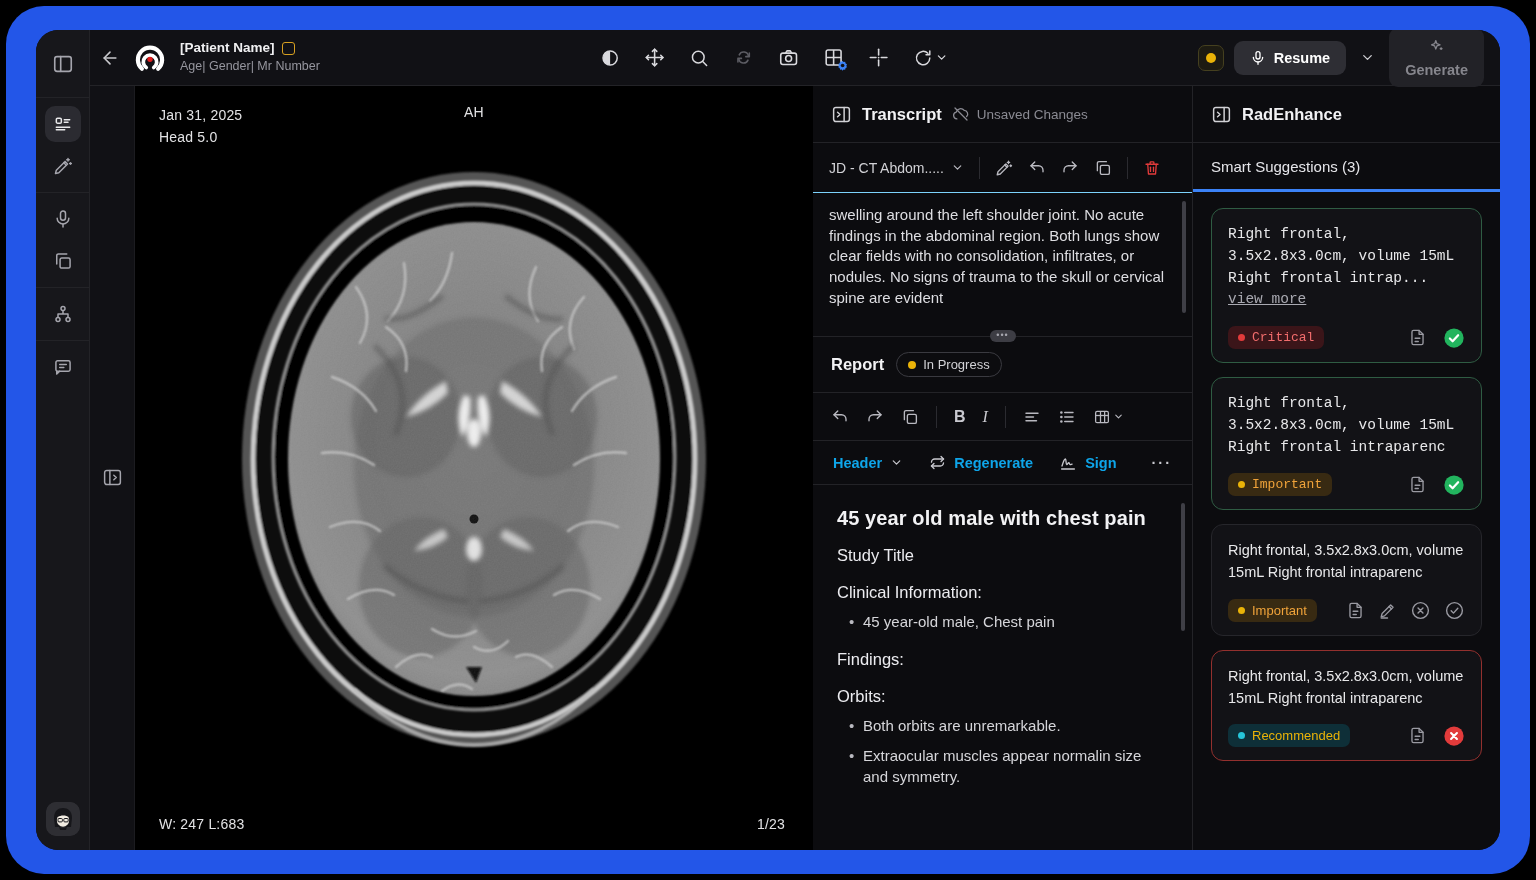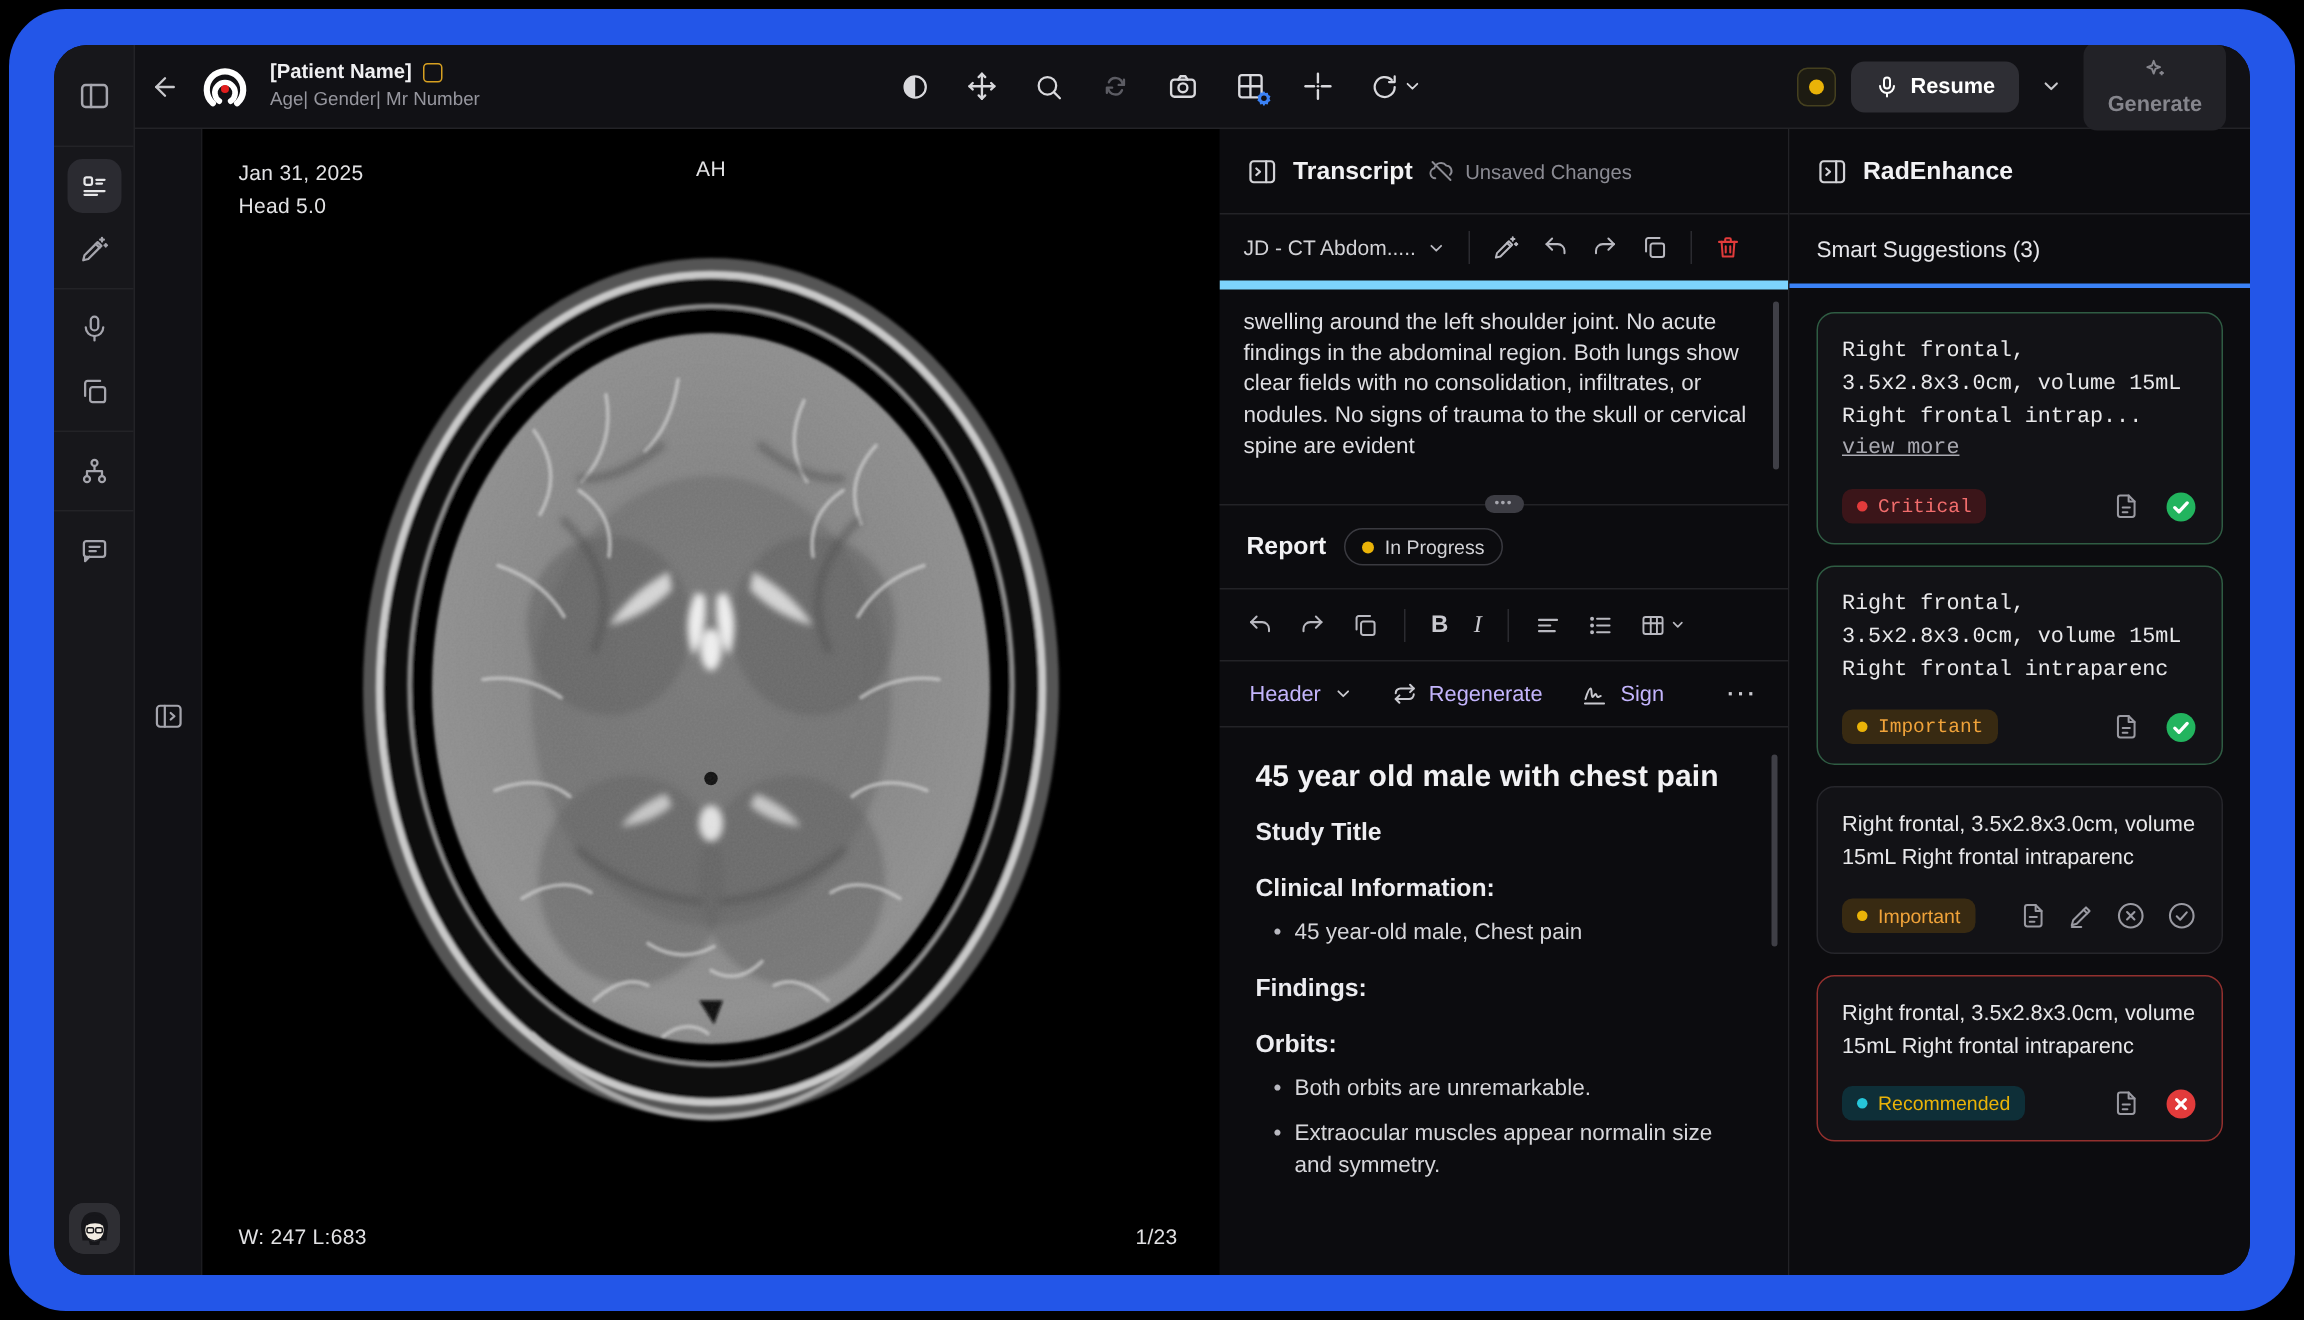--- a/index.html
+++ b/index.html
@@ -52,40 +52,40 @@
   .ov-tc { top:18px; left:50%; transform:translateX(-50%); }
   .ov-bl { left:24px; bottom:18px; }
   .ov-br { right:28px; bottom:18px; }
   .mri { position:absolute; left:50%; top:49%; transform:translate(-50%,-50%); }
 
   
   .mid { width:380px; flex:none; border-right:1px solid #232327; background:#0c0c0f; display:flex; flex-direction:column; min-height:0; }
   .panel-head { height:57px; flex:none; display:flex; align-items:center; gap:10px; padding:0 18px; border-bottom:1px solid #232327; }
   .panel-title { font-size:16.5px; font-weight:700; color:#f2f2f4; }
   .unsaved { display:flex; align-items:center; gap:7px; color:#8b8b93; font-size:13.5px; }
-  .t-toolbar { height:50px; flex:none; display:flex; align-items:center; gap:15px; padding:0 16px; border-bottom:6px solid #7dd3fc; }
+  .t-toolbar { height:50px; flex:none; display:flex; align-items:center; gap:15px; padding:0 16px; border-bottom:1px solid #7dd3fc; }
   .select { display:flex; align-items:center; gap:7px; font-size:14px; color:#d2d2d6; cursor:pointer; white-space:nowrap; }
   .vsep { width:1px; height:22px; background:#2b2b30; flex:none; }
   .ticon { color:#b9b9c0; cursor:pointer; display:flex; }
   .ticon.red { color:#e23b3b; }
   .t-body { height:143px; flex:none; position:relative; padding:12px 26px 0 16px; font-size:15px; line-height:1.38; color:#dedee2; }
   .sbar { position:absolute; width:4px; border-radius:2px; background:#3f3f46; }
   .r-head { height:56px; flex:none; display:flex; align-items:center; gap:12px; padding:0 18px; border-top:1px solid #232327; position:relative; }
   .drag-handle { position:absolute; top:-7px; left:50%; transform:translateX(-50%); width:26px; height:12px; border-radius:6px; background:#3d3d44; color:#a6a6ae; font-size:9px; line-height:10px; text-align:center; letter-spacing:1px; cursor:ns-resize; }
   .status-pill { display:flex; align-items:center; gap:7px; border:1px solid #3a3a40; border-radius:999px; padding:4px 11px; font-size:13px; color:#d2d2d6; }
   .status-pill i { width:8px; height:8px; border-radius:50%; background:#eab308; }
   .fmt-toolbar { height:49px; flex:none; display:flex; align-items:center; gap:17px; padding:0 18px; border-top:1px solid #232327; border-bottom:1px solid #232327; }
   .fmt-b { font-size:16px; font-weight:700; color:#c9c9cf; cursor:pointer; }
   .fmt-i { font-size:16px; font-style:italic; font-family:"Liberation Serif",serif; color:#c9c9cf; cursor:pointer; }
   .action-row { height:44px; flex:none; display:flex; align-items:center; padding:0 20px; border-bottom:1px solid #232327; gap:26px; }
-  .act { display:flex; align-items:center; gap:8px; font-size:14.5px; color:#c4b5fd; cursor:pointer; white-space:nowrap; }
+  .act { display:flex; align-items:center; gap:8px; font-size:14.5px; color:#0ea5e9; cursor:pointer; white-space:nowrap;font-weight:bold; }
   .act.more { margin-left:auto; color:#c9c9cf; letter-spacing:2px; font-weight:700; }
   .r-content { flex:1; position:relative; overflow:hidden; padding:22px 30px 0 24px; }
   .r-content h1 { font-size:20px; font-weight:700; color:#f2f2f4; margin-bottom:16px; letter-spacing:.1px; }
-  .r-content h2 { font-size:16.5px; font-weight:700; color:#ececf0; margin:18px 0 9px; }
+  .r-content h2 { font-size:16.5px; font-weight:400; color:#ececf0; margin:18px 0 9px; }
   .r-gray { font-size:15px; color:#9ba1a9; margin-bottom:6px; }
   .r-content ul { list-style:none; padding-left:12px; }
   .r-content li { font-size:15px; color:#d6d6da; margin:9px 0; padding-left:14px; position:relative; line-height:1.4; }
   .r-content li::before { content:"•"; position:absolute; left:0; color:#b9b9c0; }
 
   
   .right { width:307px; flex:none; background:#0c0c0f; display:flex; flex-direction:column; }
   .sugg-head { height:49px; flex:none; display:flex; align-items:center; padding:0 18px; border-bottom:3px solid #3b82f6; font-size:15px; color:#e6e6ea; }
   .cards { padding:16px 18px; display:flex; flex-direction:column; gap:14px; overflow:hidden; }
   .card { background:#121216; border:1px solid #26262b; border-radius:12px; padding:15px 16px 13px; cursor:pointer; }

